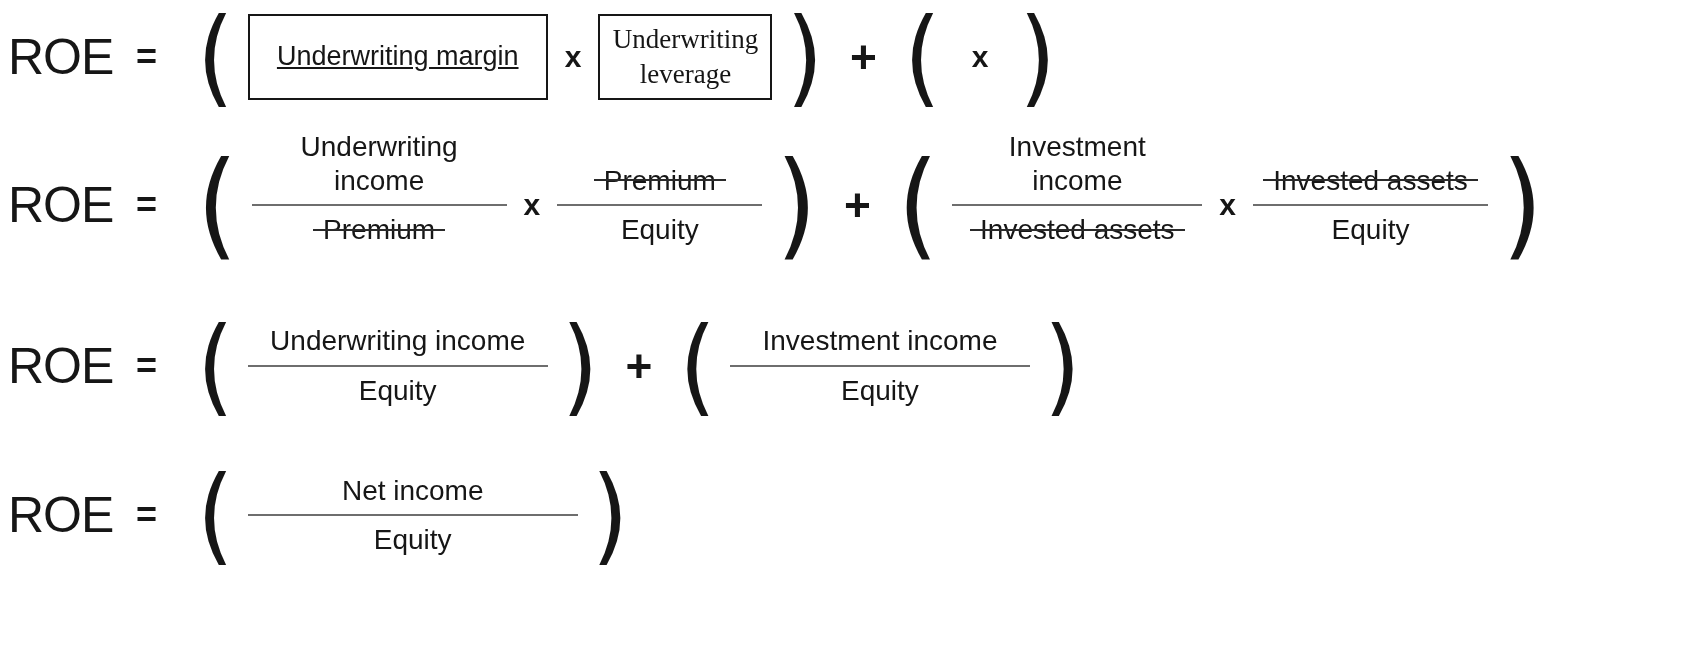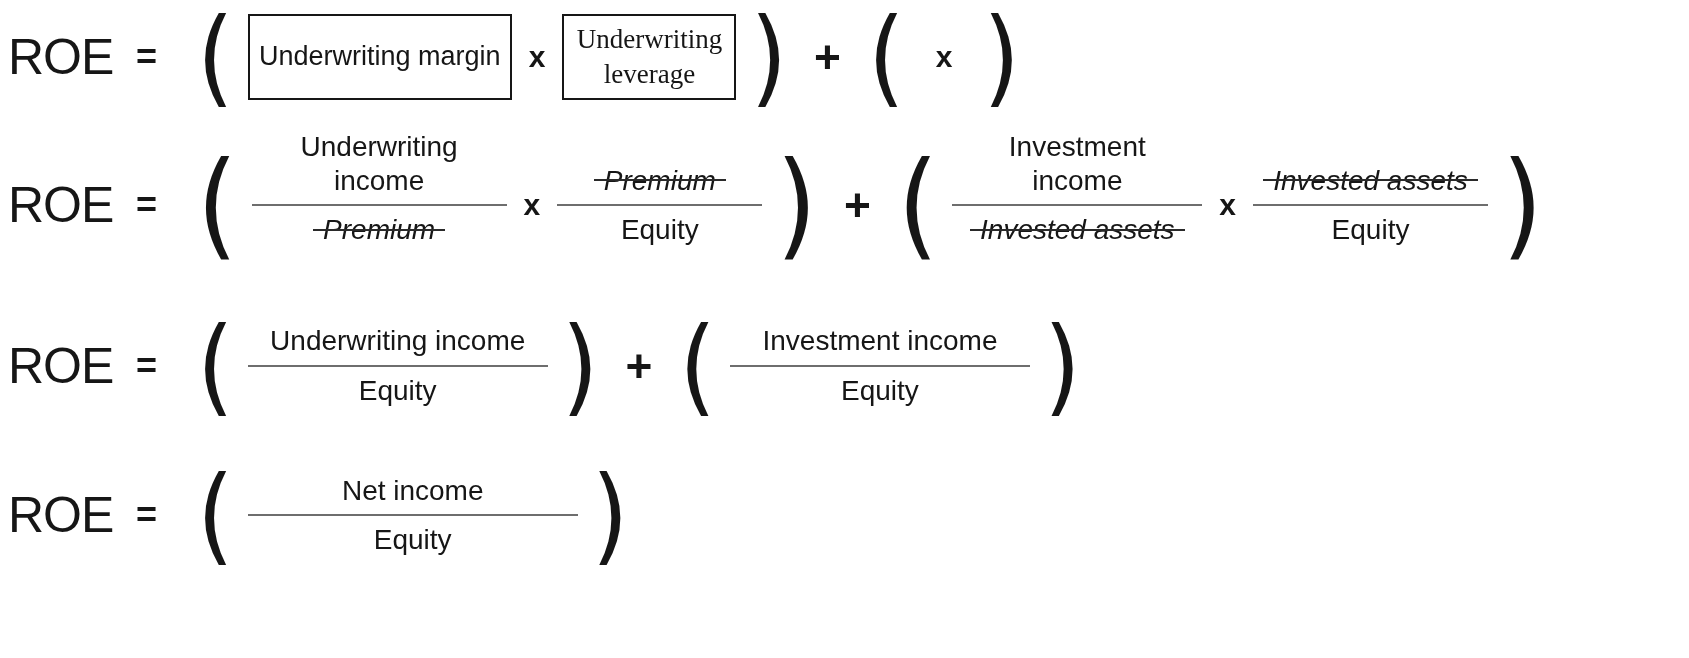--- a/index.html
+++ b/index.html
@@ -46,21 +46,21 @@
 
   .term-box {
     border: 2.5px solid #161616;
     height: 86px;
     display: flex; align-items: center; justify-content: center;
     text-align: center;
     font-size: 27px; line-height: 1.3;
     flex: 0 0 auto;
     box-sizing: border-box;
   }
-  .bw264 { width: 264px; }
+  .bw264 { width: 300px; text-decoration: underline; }
   .bw210 { width: 174px; font-family: Liberation Serif, serif; }
   .bw238 { width: 238px; }
   .term-box .two-line { display: inline-block; max-width: 182px; }
 
   .frac {
     display: grid;
     grid-template-rows: 1fr auto 1fr;
     justify-items: center;
     text-align: center;
     font-size: 28px; line-height: 1.2;
@@ -70,21 +70,21 @@
   .frac .den { align-self: start; padding-top: 7px; }
   .frac-bar { height: 2px; background: #6e6e6e; width: 100%; align-self: center; }
   .fw255 { min-width: 255px; }
   .fw205 { min-width: 205px; }
   .fw250 { min-width: 250px; }
   .fw235 { min-width: 235px; }
   .fw300 { min-width: 300px; }
   .fw330 { min-width: 330px; }
   .wrap2 { display: inline-block; max-width: 182px; }
 
-  .struck { position: relative; white-space: nowrap; font-style: italic; }
+  .struck { position: relative; white-space: nowrap; }
   .struck::after {
     content: "";
     position: absolute;
     left: -10px; right: -10px;
     top: 50%; margin-top: -1px;
     height: 2px;
     background: #2a2a2a;
   }
 </style>
 </head>

